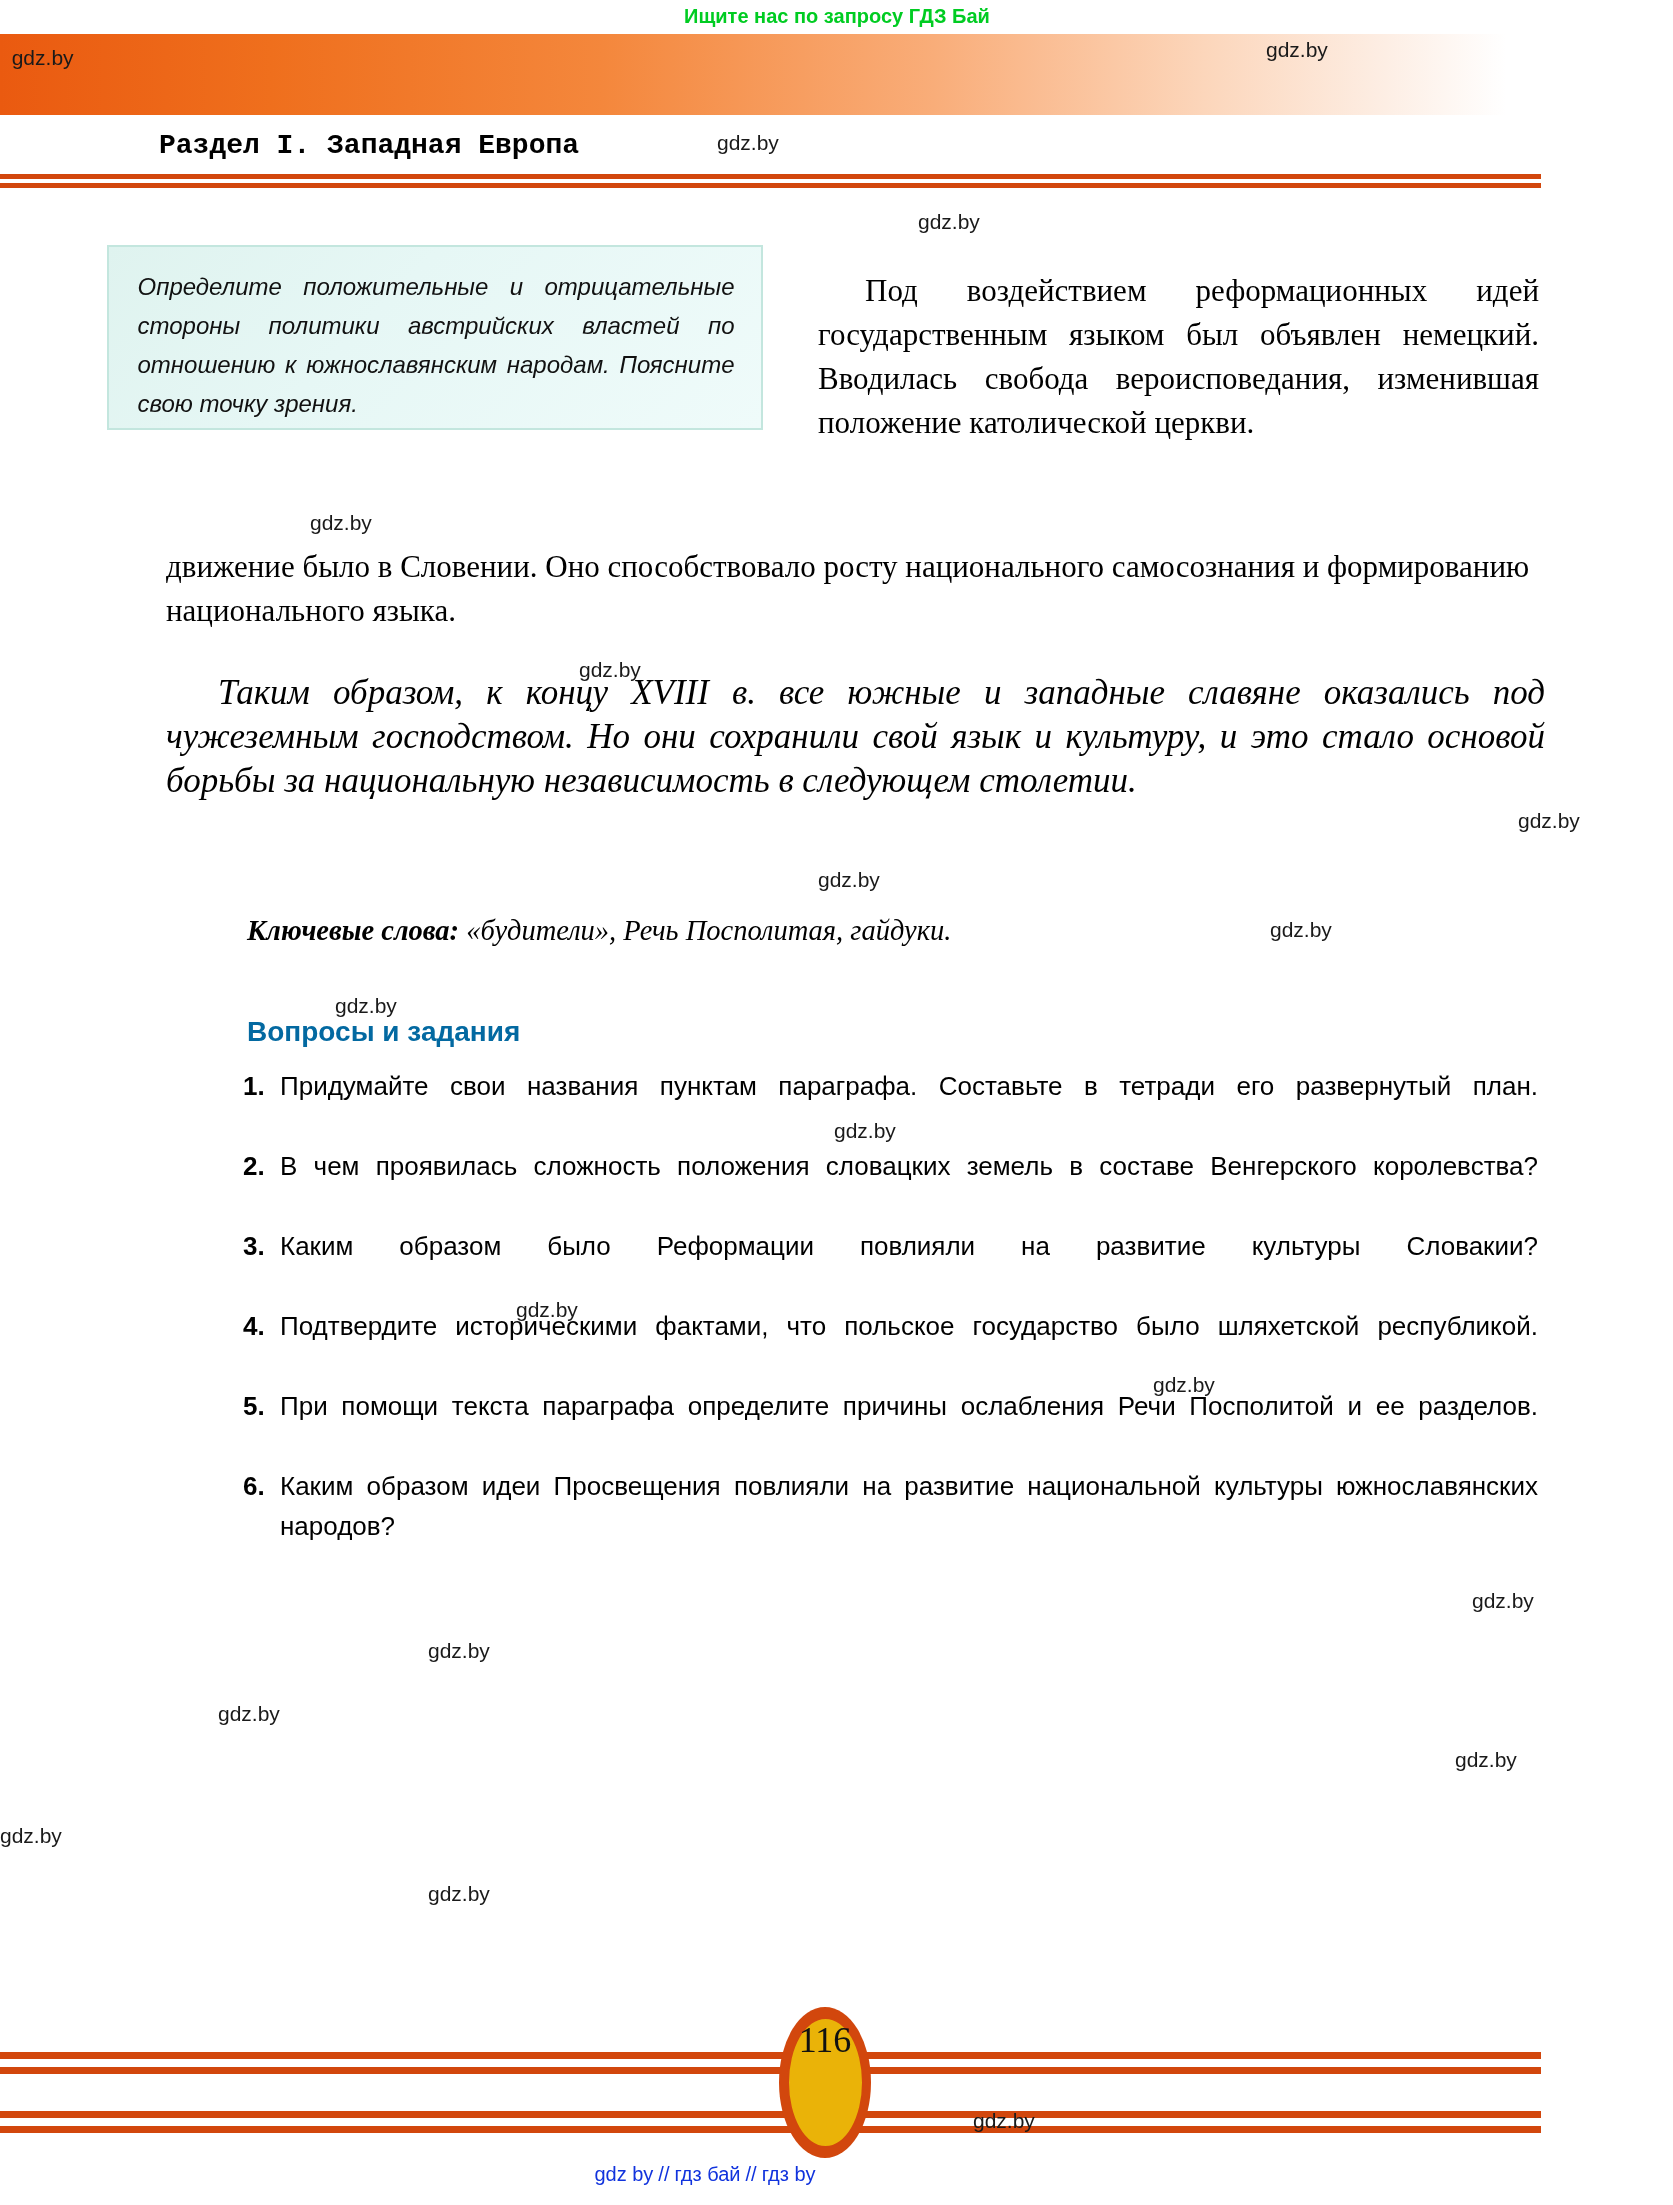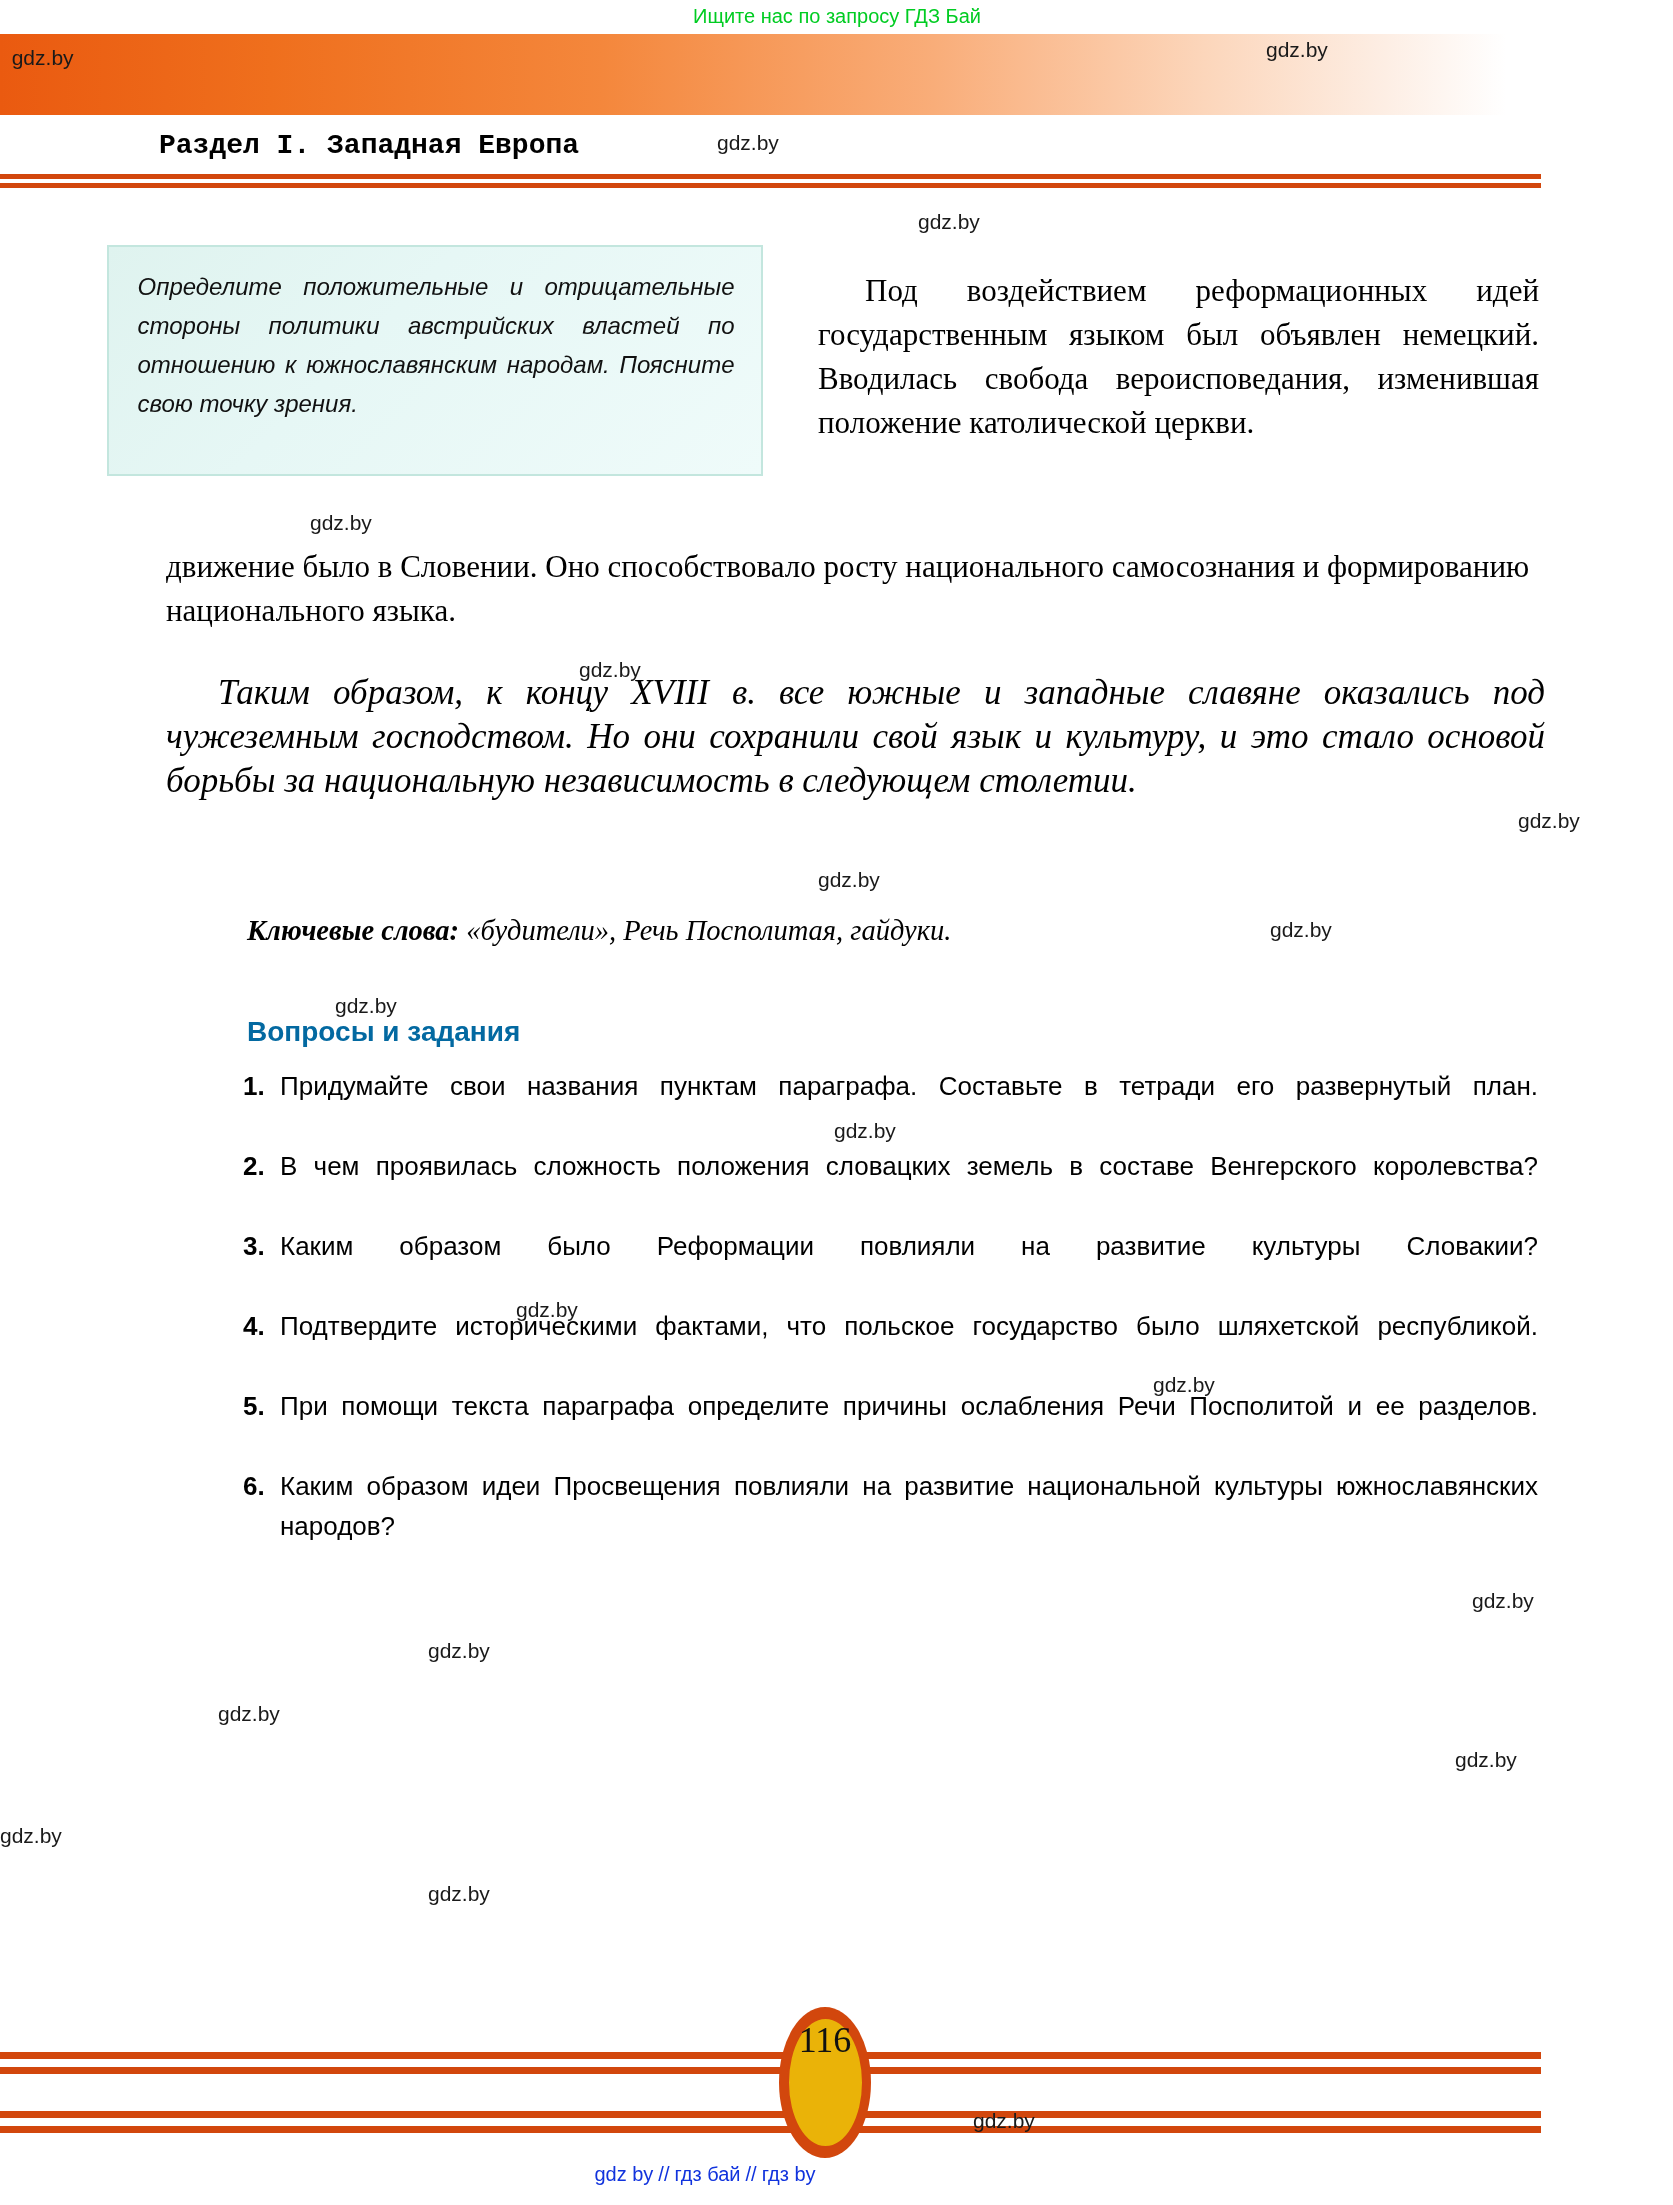--- a/index.html
+++ b/index.html
@@ -22,21 +22,21 @@
     left: 0;
     width: 1674px;
     height: 32px;
     display: flex;
     align-items: center;
     justify-content: center;
   }
   .promo-banner-text {
     color: #00cc22;
     font-size: 20px;
-    font-weight: normal;
+    font-weight: bold;
     font-family: "Liberation Sans", sans-serif;
     letter-spacing: 0px;
   }
 
   
   .header-band {
     position: absolute;
     top: 34px;
     left: 0;
     width: 1506px;
@@ -73,21 +73,21 @@
   }
   .rule-double-top .bar.b1 { top: 0px; }
   .rule-double-top .bar.b2 { top: 9.2px; }
 
   
   .callout {
     position: absolute;
     left: 107px;
     top: 245px;
     width: 656px;
-    height: 231px;
+    height: 185px;
     background: linear-gradient(135deg, #dff3ef 0%, #e6f7f5 40%, #effbfa 100%);
     border: 2.5px solid #c3e6de;
     box-sizing: border-box;
   }
   .callout-text {
     position: absolute;
     left: 28.5px;
     top: 20px;
     width: 597px;
     font-family: "Liberation Sans", sans-serif;

